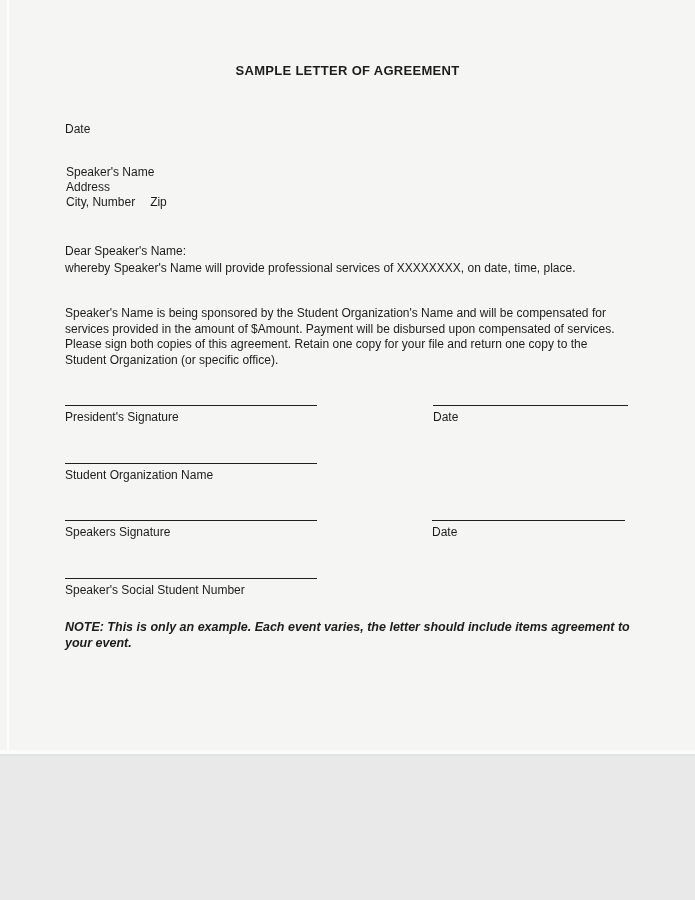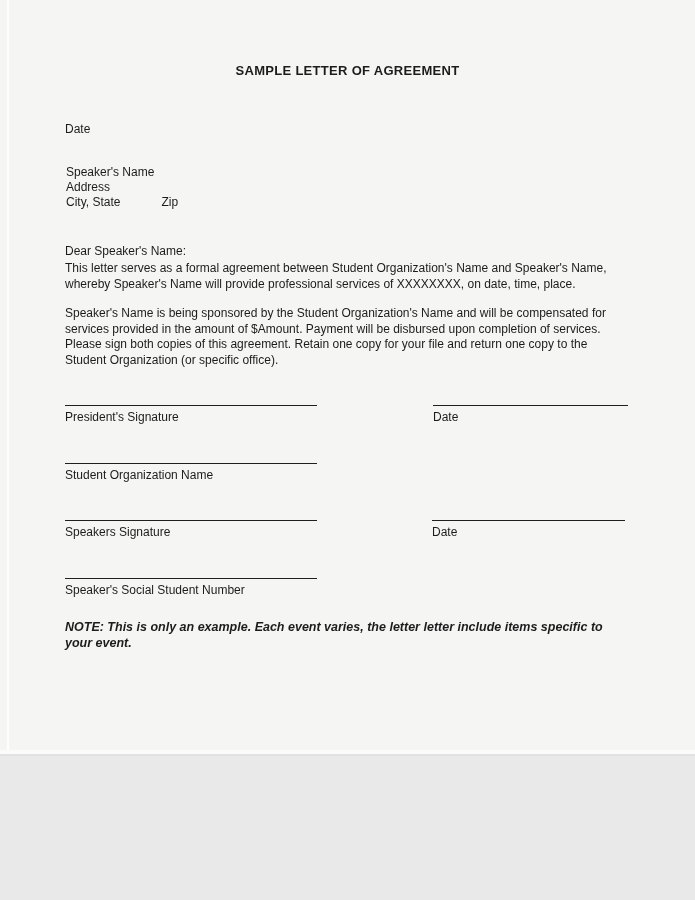--- a/index.html
+++ b/index.html
@@ -23,21 +23,21 @@
   }
   .rule {
     height: 0;
     border-top: 1.4px solid #1f1f1f;
   }
   .note {
     font-size: 12.5px; font-weight: bold; font-style: italic;
     line-height: 16px;
   }
   .note div { white-space: nowrap; }
-  .zip-gap { display: inline-block; margin-left: 41px; }
+  .zip-gap { display: inline-block; margin-left: 15px; }
   .watermark {
     font-size: 12px; font-style: italic;
     color: #bdbdbd; letter-spacing: 1px;
   }
   .scan-left-edge {
     left: 7px; top: 0; width: 2px; height: 900px;
     background: rgba(255,255,255,0.75);
   }
   .scan-bottom-strip {
     left: 0; bottom: 2px; width: 695px; height: 4px;
@@ -58,34 +58,33 @@
   <div class="abs scan-bottom-line"></div>
 
   <div class="abs title">SAMPLE LETTER OF AGREEMENT</div>
 
   <div class="abs t12" style="left:65px; top:122px;">Date</div>
 
   <div class="abs para" style="left:66px; top:165px; line-height:15.2px;">
     <div>Speaker's Name</div>
     <div>Address</div>
     <div>
-      <span>City, State</span><span class="zip-gap">Zip</span>
+      <span>City, Number</span><span class="zip-gap">Zip</span>
     </div>
   </div>
 
   <div class="abs t12" style="left:65px; top:244px;">Dear Speaker's Name:</div>
 
   <div class="abs para" style="left:65px; top:261px;">
-    <div>This letter serves as a formal agreement between Student Organization's Name and Speaker's Name,</div>
     <div>whereby Speaker's Name will provide professional services of XXXXXXXX, on date, time, place.</div>
   </div>
 
   <div class="abs para" style="left:65px; top:306px;">
     <div>Speaker's Name is being sponsored by the Student Organization's Name and will be compensated for</div>
-    <div>services provided in the amount of $Amount. Payment will be disbursed upon completion of services.</div>
+    <div>services provided in the amount of $Amount. Payment will be disbursed upon compensated of services.</div>
     <div>Please sign both copies of this agreement. Retain one copy for your file and return one copy to the</div>
     <div>Student Organization (or specific office).</div>
   </div>
 
   <div>
     <div class="abs rule" style="left:65px; top:405px; width:252px;"></div>
     <div class="abs t12" style="left:65px; top:410px;">President's Signature</div>
     <div class="abs rule" style="left:433px; top:405px; width:195px;"></div>
     <div class="abs t12" style="left:433px; top:410px;">Date</div>
   </div>
@@ -101,19 +100,19 @@
     <div class="abs rule" style="left:432px; top:520px; width:193px;"></div>
     <div class="abs t12" style="left:432px; top:525px;">Date</div>
   </div>
 
   <div>
     <div class="abs rule" style="left:65px; top:578px; width:252px;"></div>
     <div class="abs t12" style="left:65px; top:583px;">Speaker's Social Student Number</div>
   </div>
 
   <div class="abs note" style="left:65px; top:619px;">
-    <div>NOTE: This is only an example. Each event varies, the letter letter include items specific to</div>
+    <div>NOTE: This is only an example. Each event varies, the letter should include items agreement to</div>
     <div>your event.</div>
   </div>
 
   <div class="abs watermark" style="left:36px; top:845px;">fr oge</div>
 
 </div>
 
 </body></html>

